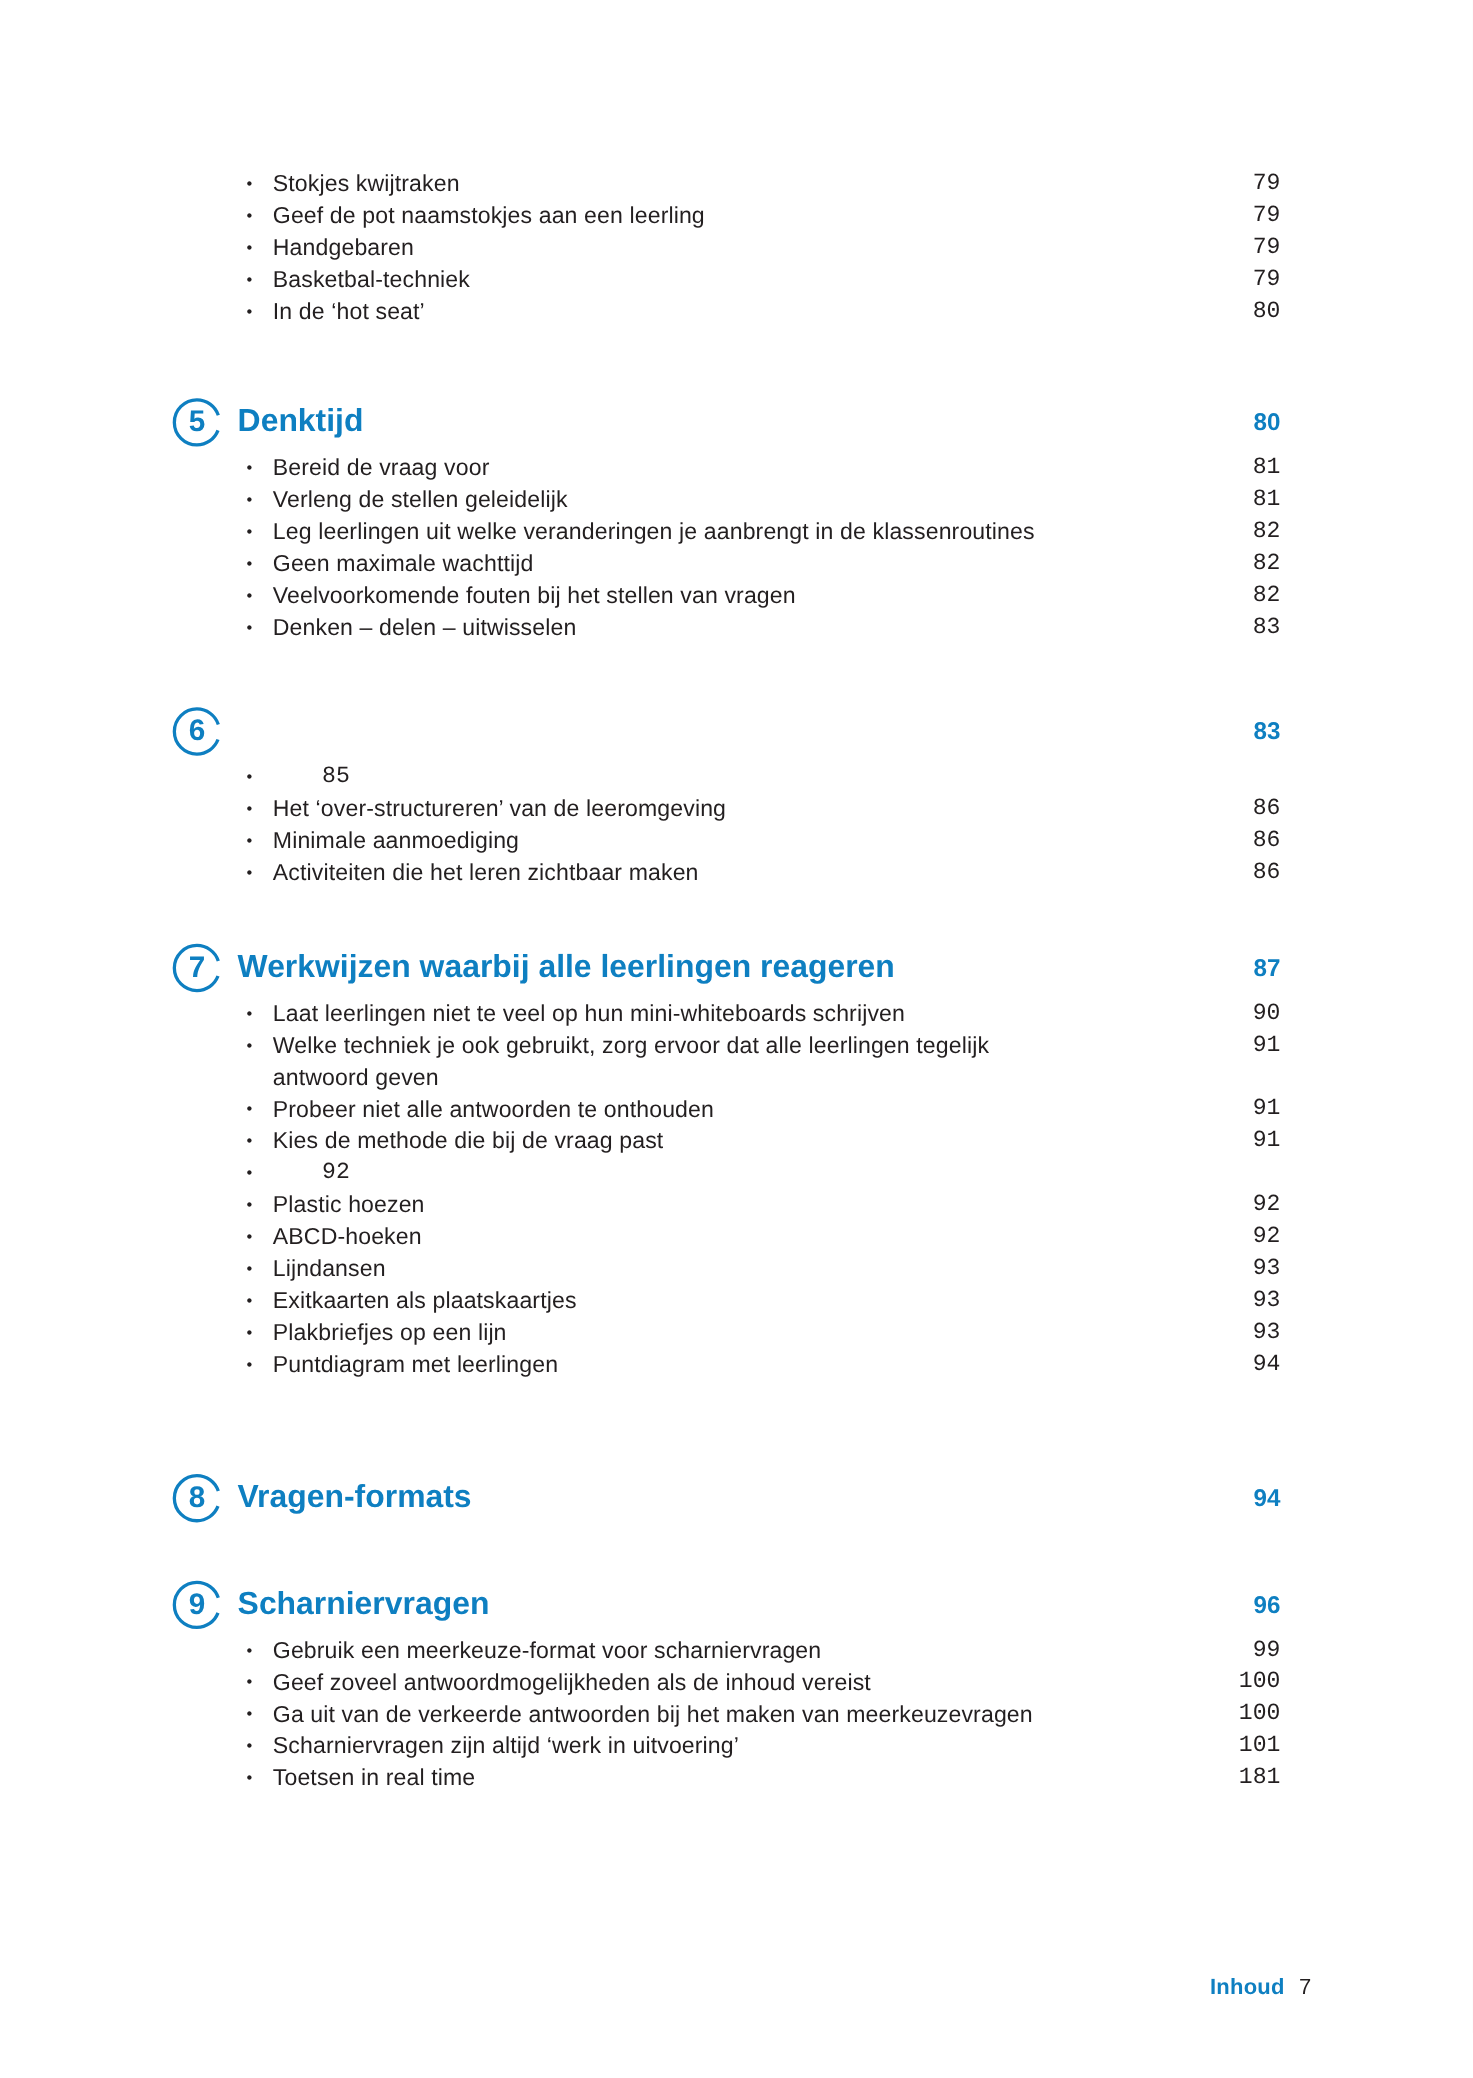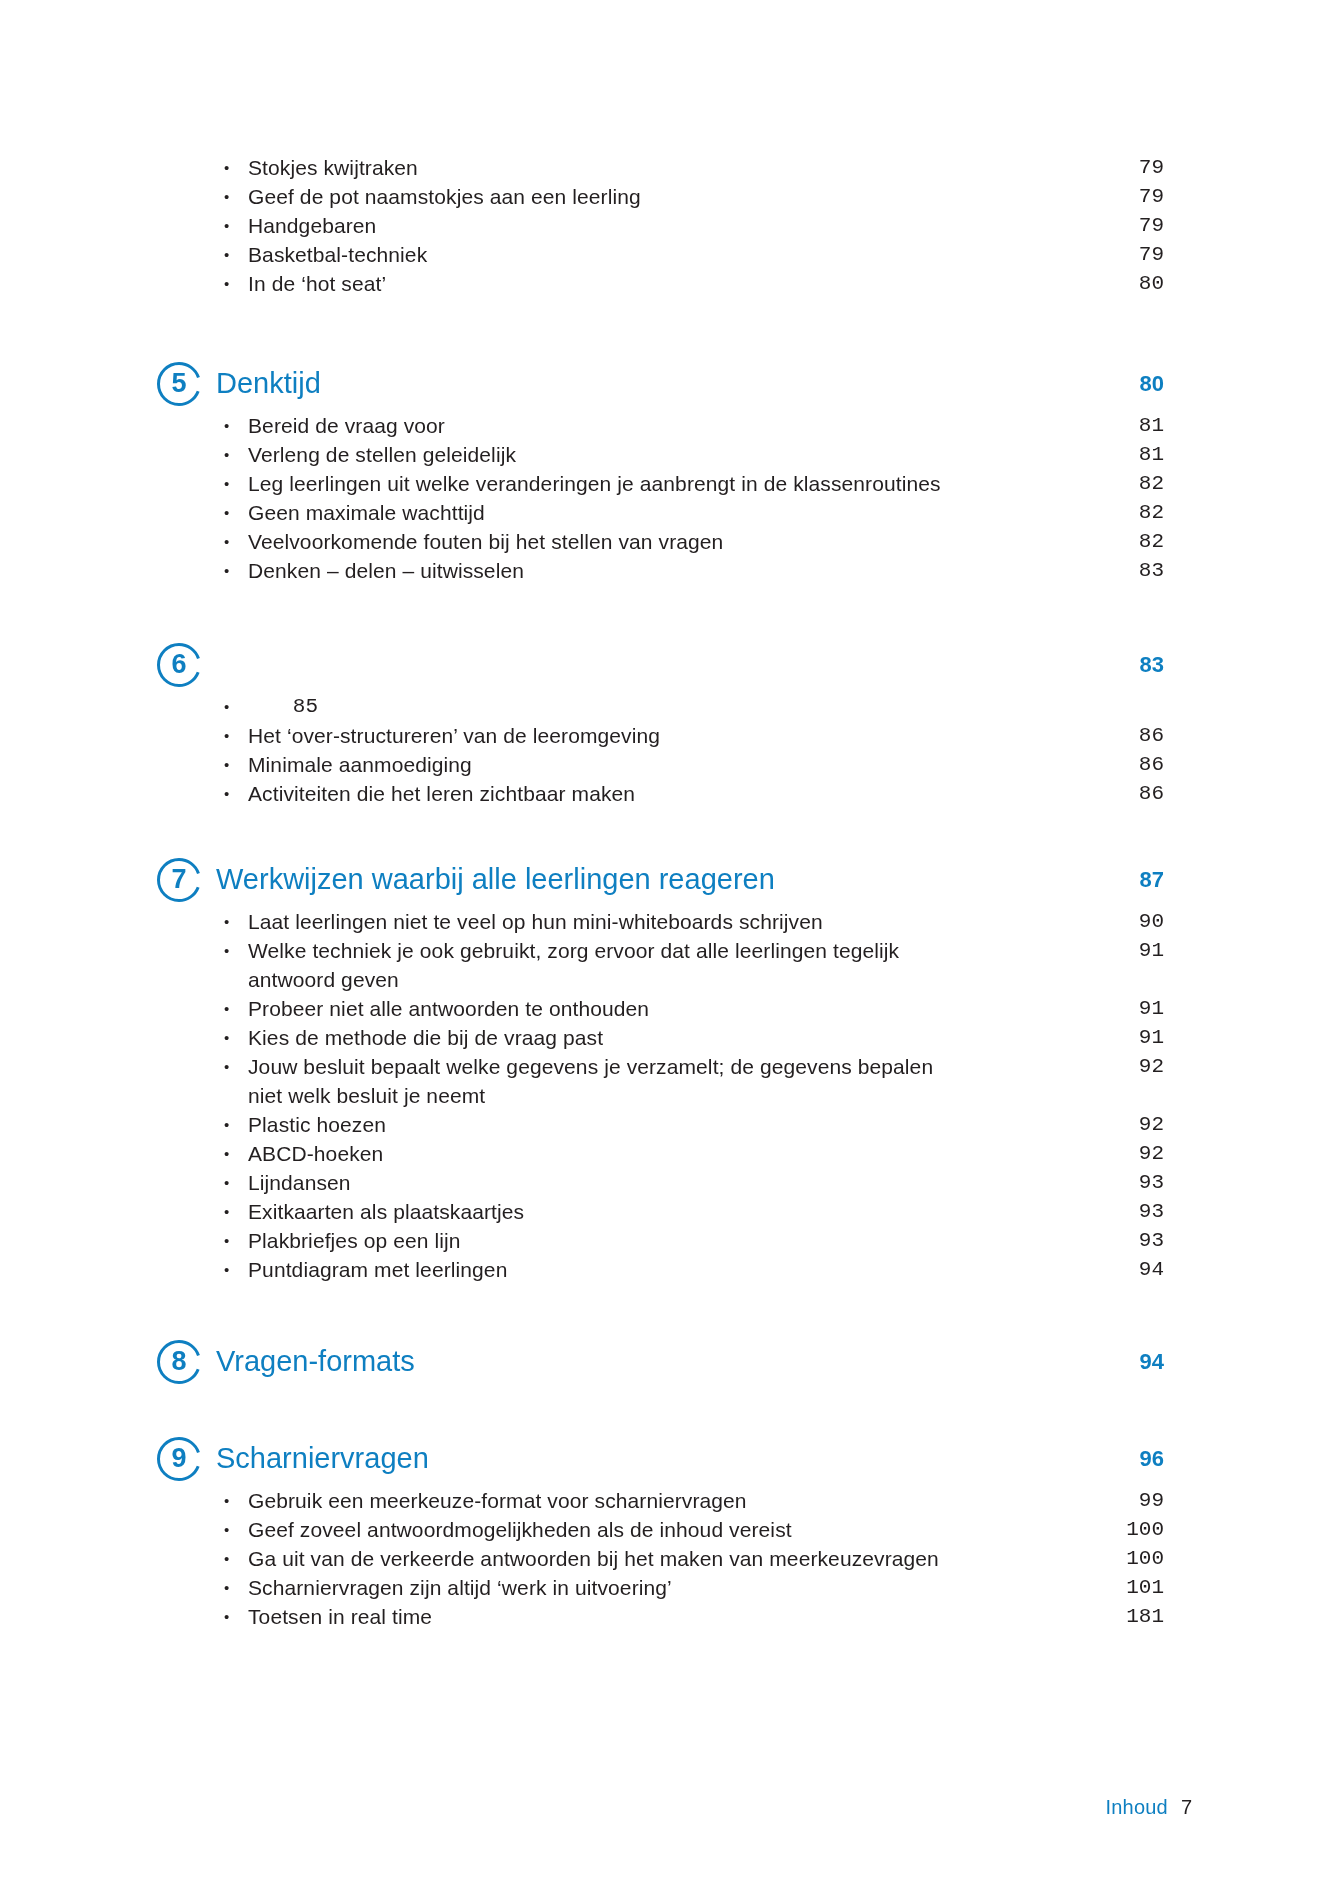--- a/index.html
+++ b/index.html
@@ -22,21 +22,21 @@
   }
   .badge svg { position:absolute; left:0; top:0; }
   .badge-num {
     position:absolute; left:0; top:0; width:46px; height:46px;
     display:flex; align-items:center; justify-content:center;
     color:var(--accent); font-weight:bold; font-size:27px;
     padding-bottom:2px; box-sizing:border-box;
   }
   .ch-title {
     position:absolute; left:60px; top:0; right:90px;
-    font-size:29px; font-weight:normal; color:var(--accent);
+    font-size:29px; font-weight:bold; color:var(--accent);
     line-height:42px; white-space:nowrap;
   }
   .ch-pnum {
     position:absolute; right:0; top:0; width:80px;
     text-align:right; font-size:22px; font-weight:bold; color:var(--accent);
     line-height:42px; padding-top:1px;
   }
   .items { position:relative; left:0; top:0; width:100%; margin-top:7px; }
   .toc-row {
     display:flex; align-items:flex-start;
@@ -47,21 +47,21 @@
     width:24px; flex:none;
     font-size:15px; line-height:29px;
     color:#231f20;
   }
   .label { flex:1; white-space:pre-line; padding-right:20px; letter-spacing:0.1px; }
   .pnum { flex:none; width:70px; text-align:right;font-family:Liberation Mono, monospace; }
   .footer {
     position:absolute; top:1795px; right:147px;
     font-size:20px; line-height:24px; white-space:nowrap;
   }
-  .footer-label { color:var(--accent); font-weight:normal; letter-spacing:0.2px; }
+  .footer-label { color:var(--accent); font-weight:bold; letter-spacing:0.2px; }
   .footer-num { color:#231f20; margin-left:13px; }
 </style>
 </head>
 <body>
 
 <div class="page">
   <div class="toc-list intro" id="intro-list">
       <div class="toc-row">
     <span class="bullet">•</span>
     <span class="label">Stokjes kwijtraken</span>
@@ -193,22 +193,20 @@
     <span class="label">Probeer niet alle antwoorden te onthouden</span>
     <span class="pnum">91</span>
   </div>
           <div class="toc-row">
     <span class="bullet">•</span>
     <span class="label">Kies de methode die bij de vraag past</span>
     <span class="pnum">91</span>
   </div>
           <div class="toc-row">
     <span class="bullet">•</span>
-    <span class="label">Jouw besluit bepaalt welke gegevens je verzamelt; de gegevens bepalen
-niet welk besluit je neemt</span>
     <span class="pnum">92</span>
   </div>
           <div class="toc-row">
     <span class="bullet">•</span>
     <span class="label">Plastic hoezen</span>
     <span class="pnum">92</span>
   </div>
           <div class="toc-row">
     <span class="bullet">•</span>
     <span class="label">ABCD-hoeken</span>

